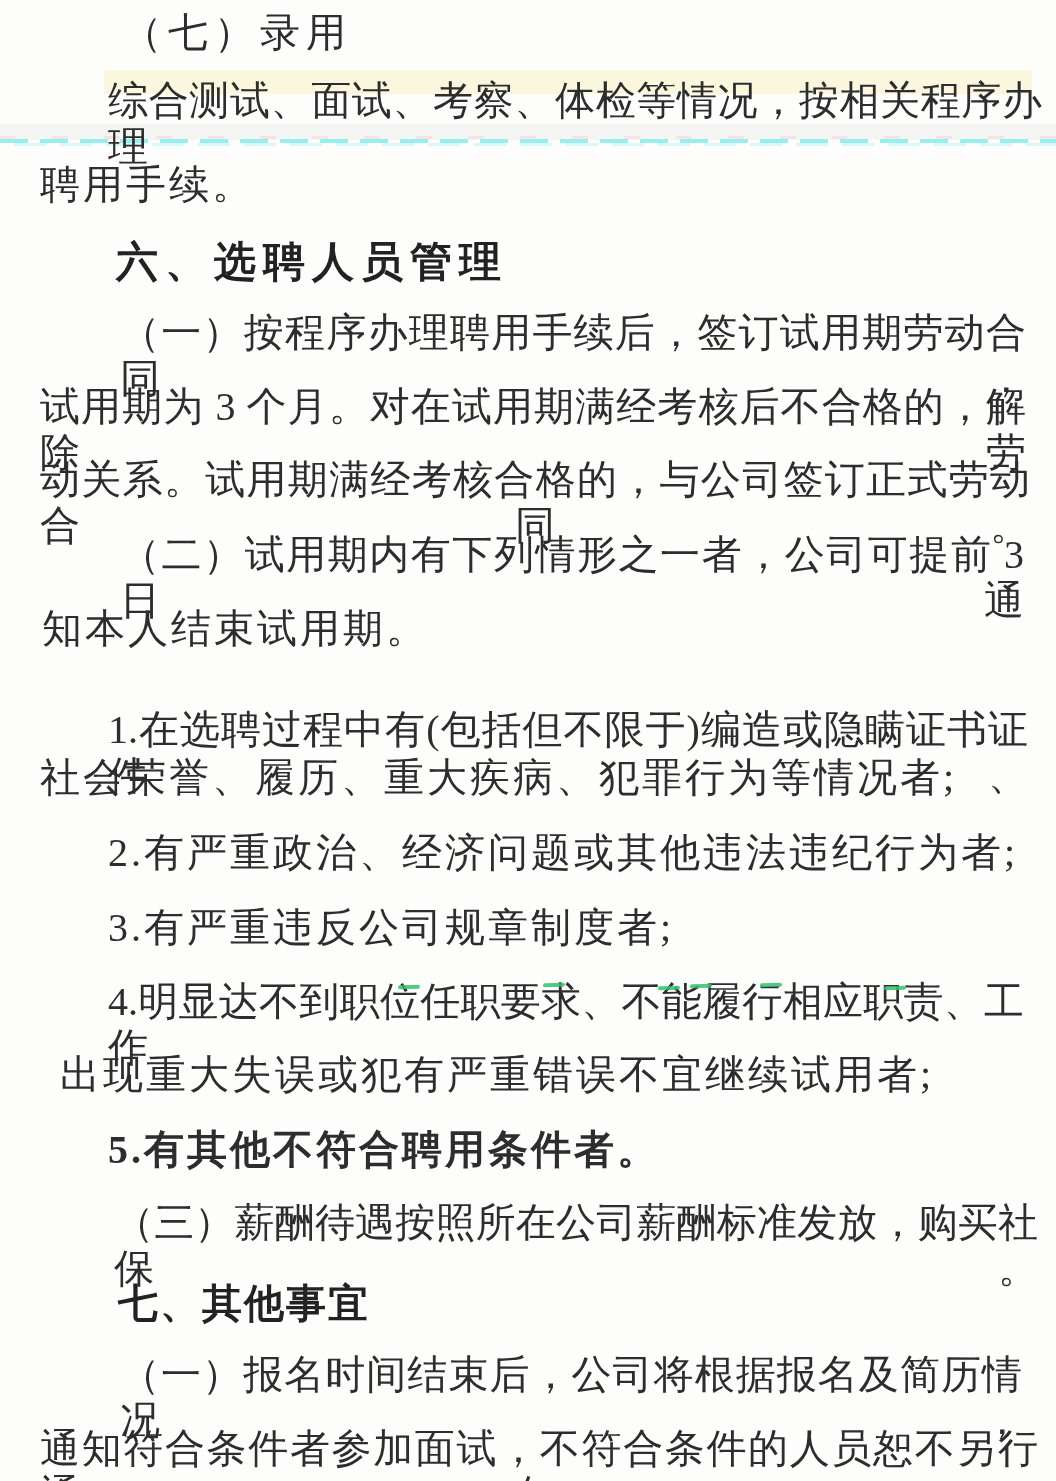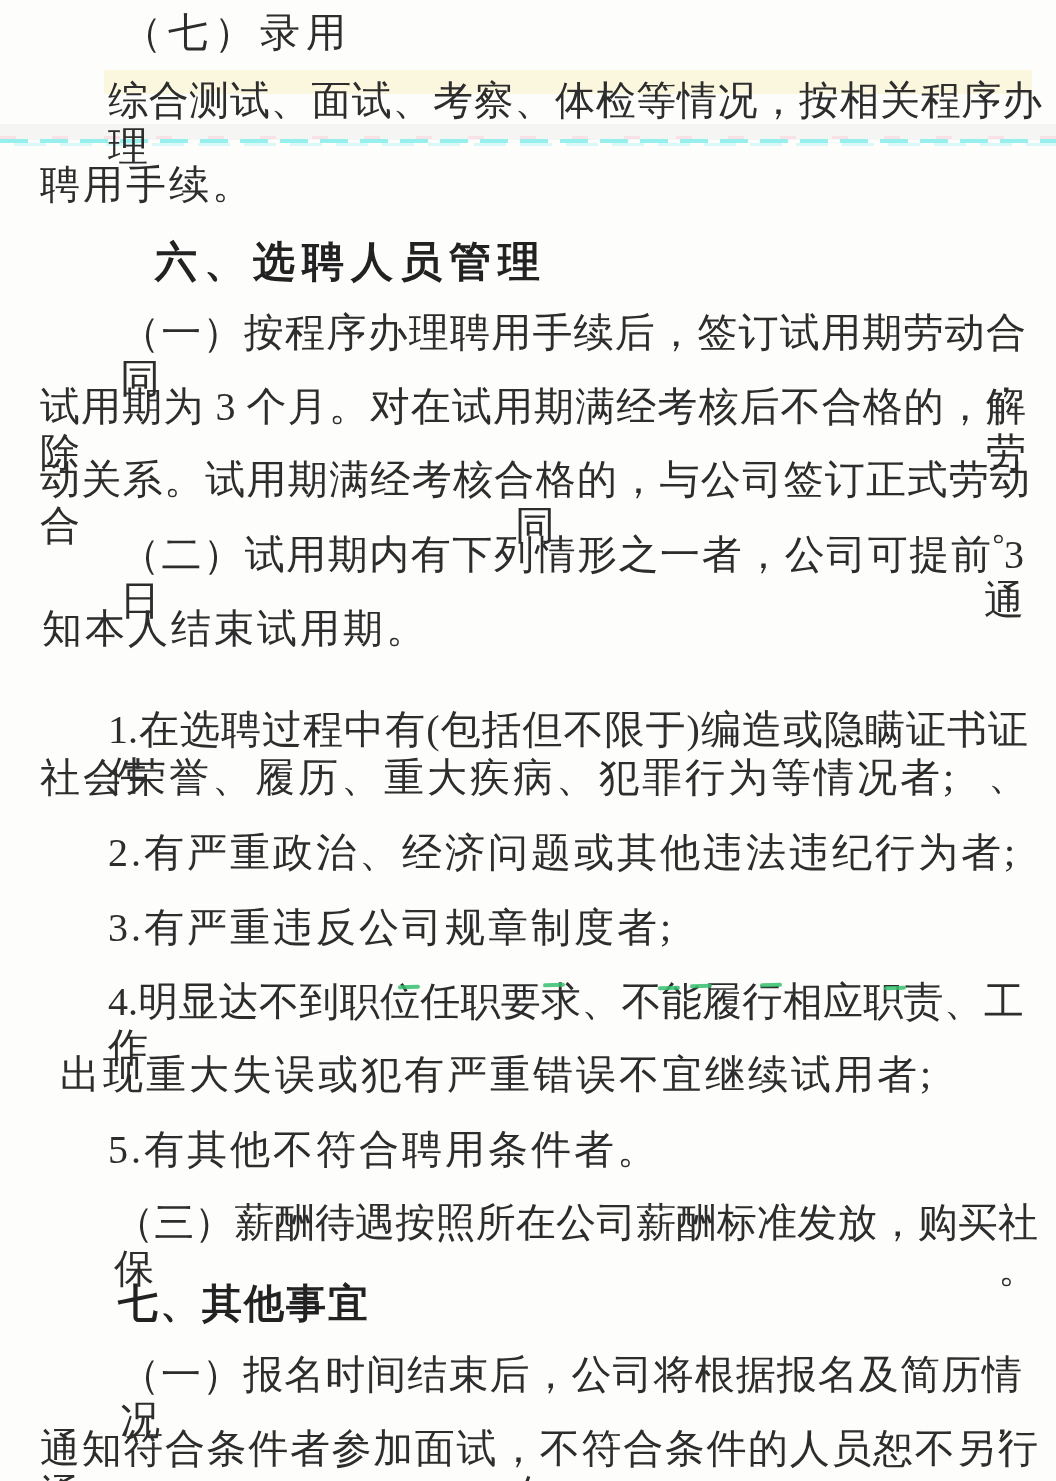--- a/index.html
+++ b/index.html
@@ -77,21 +77,21 @@
   <div class="hl-band"></div>
   <div class="gray-band"></div>
   <div class="dash-line"></div>
 
   <div class="line" style="left:122px;top:10px;letter-spacing:6px;">（七）录用</div>
 
   <div class="line just" style="left:108px;top:78px;right:14px;">综合测试、面试、考察、体检等情况，按相关程序办理</div>
 
   <div class="line" style="left:40px;top:162px;">聘用手续。</div>
 
-  <div class="line heading" style="left:116px;top:238px;font-size:42px;letter-spacing:7px;margin-left:39px;">六、选聘人员管理</div>
+  <div class="line heading" style="left:116px;top:238px;font-size:42px;letter-spacing:7px;">六、选聘人员管理</div>
 
   <div class="line just" style="left:120px;top:310px;right:30px;">（一）按程序办理聘用手续后，签订试用期劳动合同，</div>
 
   <div class="line just" style="left:40px;top:384px;right:30px;">试用期为 3 个月。对在试用期满经考核后不合格的，解除劳</div>
 
   <div class="line just" style="left:40px;top:457px;right:26px;">动关系。试用期满经考核合格的，与公司签订正式劳动合同。</div>
 
   <div class="line just" style="left:120px;top:532px;right:32px;">（二）试用期内有下列情形之一者，公司可提前 3 日通</div>
 
   <div class="line" style="left:42px;top:606px;">知本人结束试用期。</div>
@@ -108,21 +108,21 @@
 
   <div class="gmark" style="left:398px;top:985px;"></div>
   <div class="gmark" style="left:543px;top:983px;"></div>
   <div class="gmark" style="left:658px;top:986px;"></div>
   <div class="gmark" style="left:690px;top:984px;"></div>
   <div class="gmark" style="left:760px;top:983px;"></div>
   <div class="gmark" style="left:884px;top:986px;"></div>
 
   <div class="line" style="left:40px;top:1052px;margin-left:20px;">出现重大失误或犯有严重错误不宜继续试用者;</div>
 
-  <div class="line" style="left:108px;top:1127px;">5.有其他不符合聘用条件者。</div>
+  <div class="line" style="left:108px;top:1127px;font-weight:bold;">5.有其他不符合聘用条件者。</div>
 
   <div class="line just" style="left:114px;top:1200px;right:18px;">（三）薪酬待遇按照所在公司薪酬标准发放，购买社保。</div>
 
   <div class="line heading" style="left:118px;top:1280px;font-size:40px;letter-spacing:2px;">七、其他事宜</div>
 
   <div class="line just" style="left:120px;top:1352px;right:34px;">（一）报名时间结束后，公司将根据报名及简历情况，</div>
 
   <div class="line just" style="left:40px;top:1426px;right:18px;">通知符合条件者参加面试，不符合条件的人员恕不另行通知。</div>
 
 </div>

